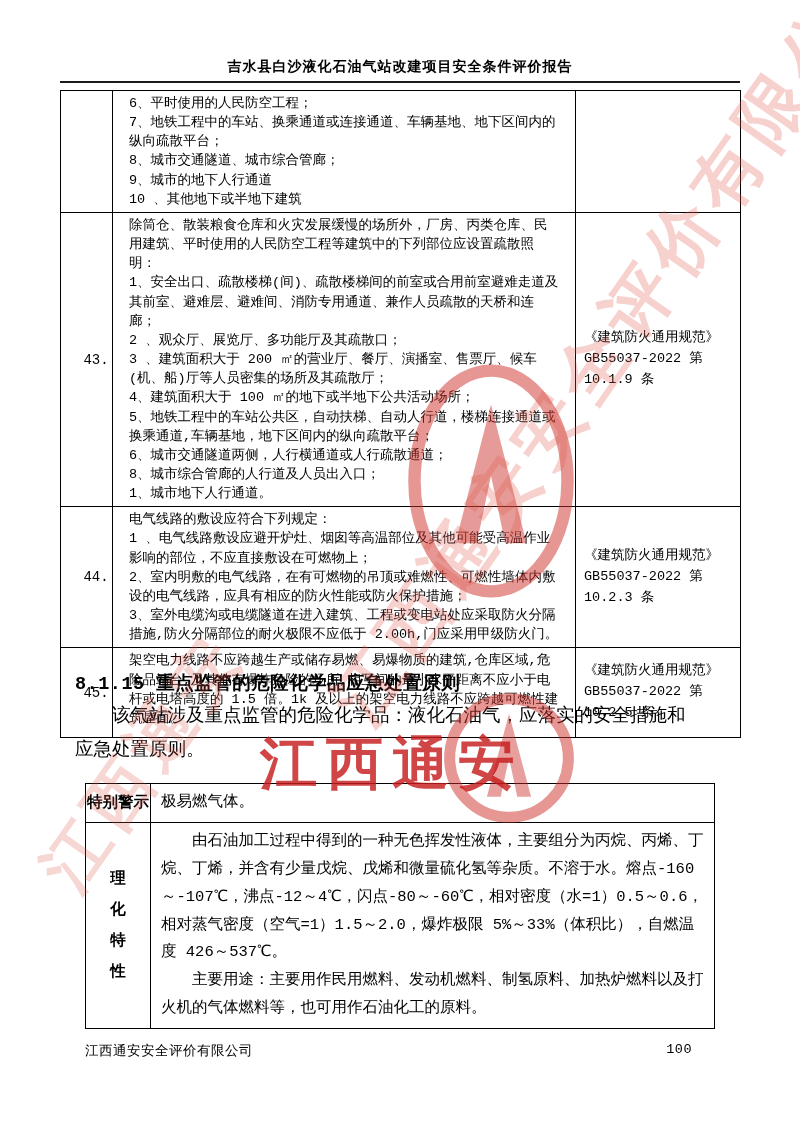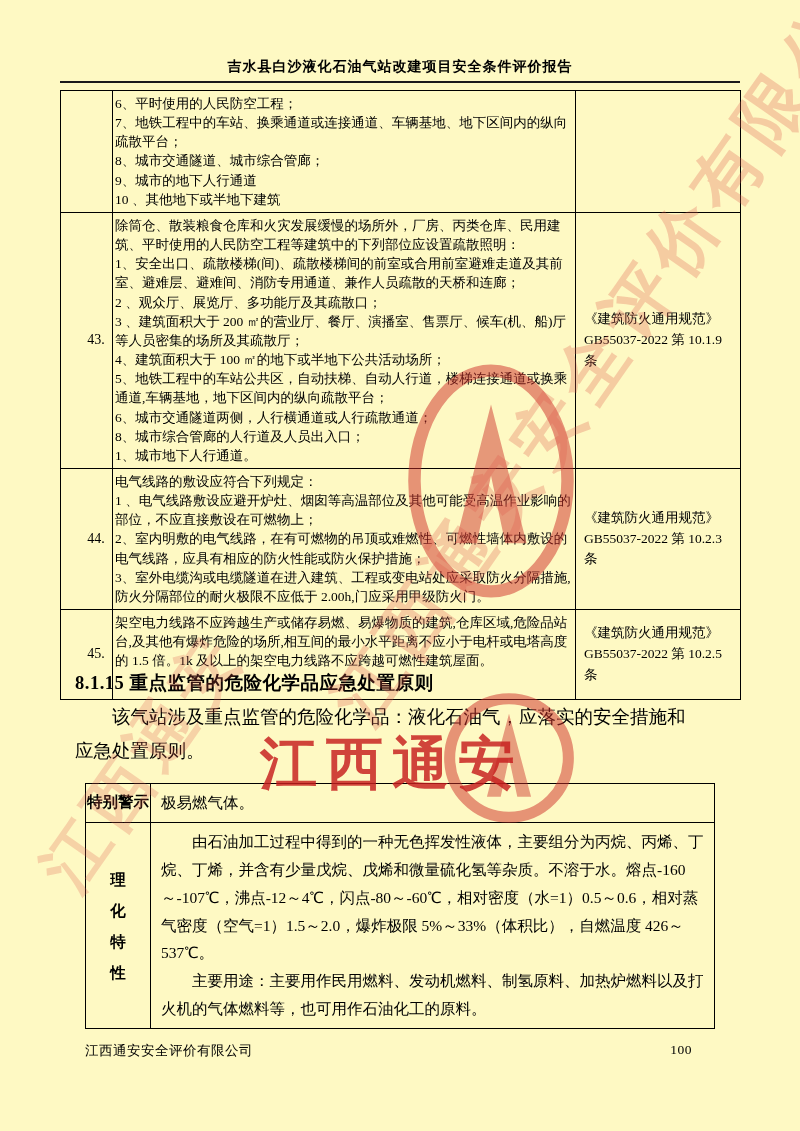--- a/index.html
+++ b/index.html
@@ -1,35 +1,35 @@
 <!DOCTYPE html>
 <html><head>
 <meta charset="utf-8">
 <style>
   html,body { margin:0; padding:0; background:#888; }
   .page {
     position:relative; width:800px; height:1131px; margin:0 auto;
-    background:#fef9c3; overflow:hidden; color:#000;
-    font-family:Liberation Serif, serif;
+    background:#ffffff; overflow:hidden; color:#000;
+    font-family:Liberation Mono, monospace;
   }
   
   .header {
     position:absolute; top:58px; left:60px; right:60px;
     text-align:center; font-size:14px; font-weight:bold;
     padding-bottom:5px; border-bottom:2px solid #1a1a1a;
     letter-spacing:1px;
   }
   
   table.t1 {
     position:absolute; top:90px; left:60px; width:680px;
     border-collapse:collapse; table-layout:fixed; font-size:13.5px;
   }
   table.t1 td { border:1px solid #000;padding-left:20px; }
   table.t1 td.num { text-align:center; vertical-align:middle; font-size:14px; }
-  table.t1 td.content { vertical-align:top; padding:3px 2px; line-height:1.42; }
+  table.t1 td.content { vertical-align:top; padding:3px 16px; line-height:1.42; }
   table.t1 td.ref { text-align:left; vertical-align:middle; padding:13px 8px; line-height:1.55; }
   tr.r0 { height:112px; } tr.r1 { height:250px; } tr.r2 { height:135px; } tr.r3 { height:68px; }
   .cell-line { }
   
   .section-heading {
     position:absolute; top:670px; left:75px;
     font-size:18.5px; font-weight:bold; letter-spacing:0.5px;
   }
   .paragraph {
     position:absolute; top:700px; left:75px; width:620px;

